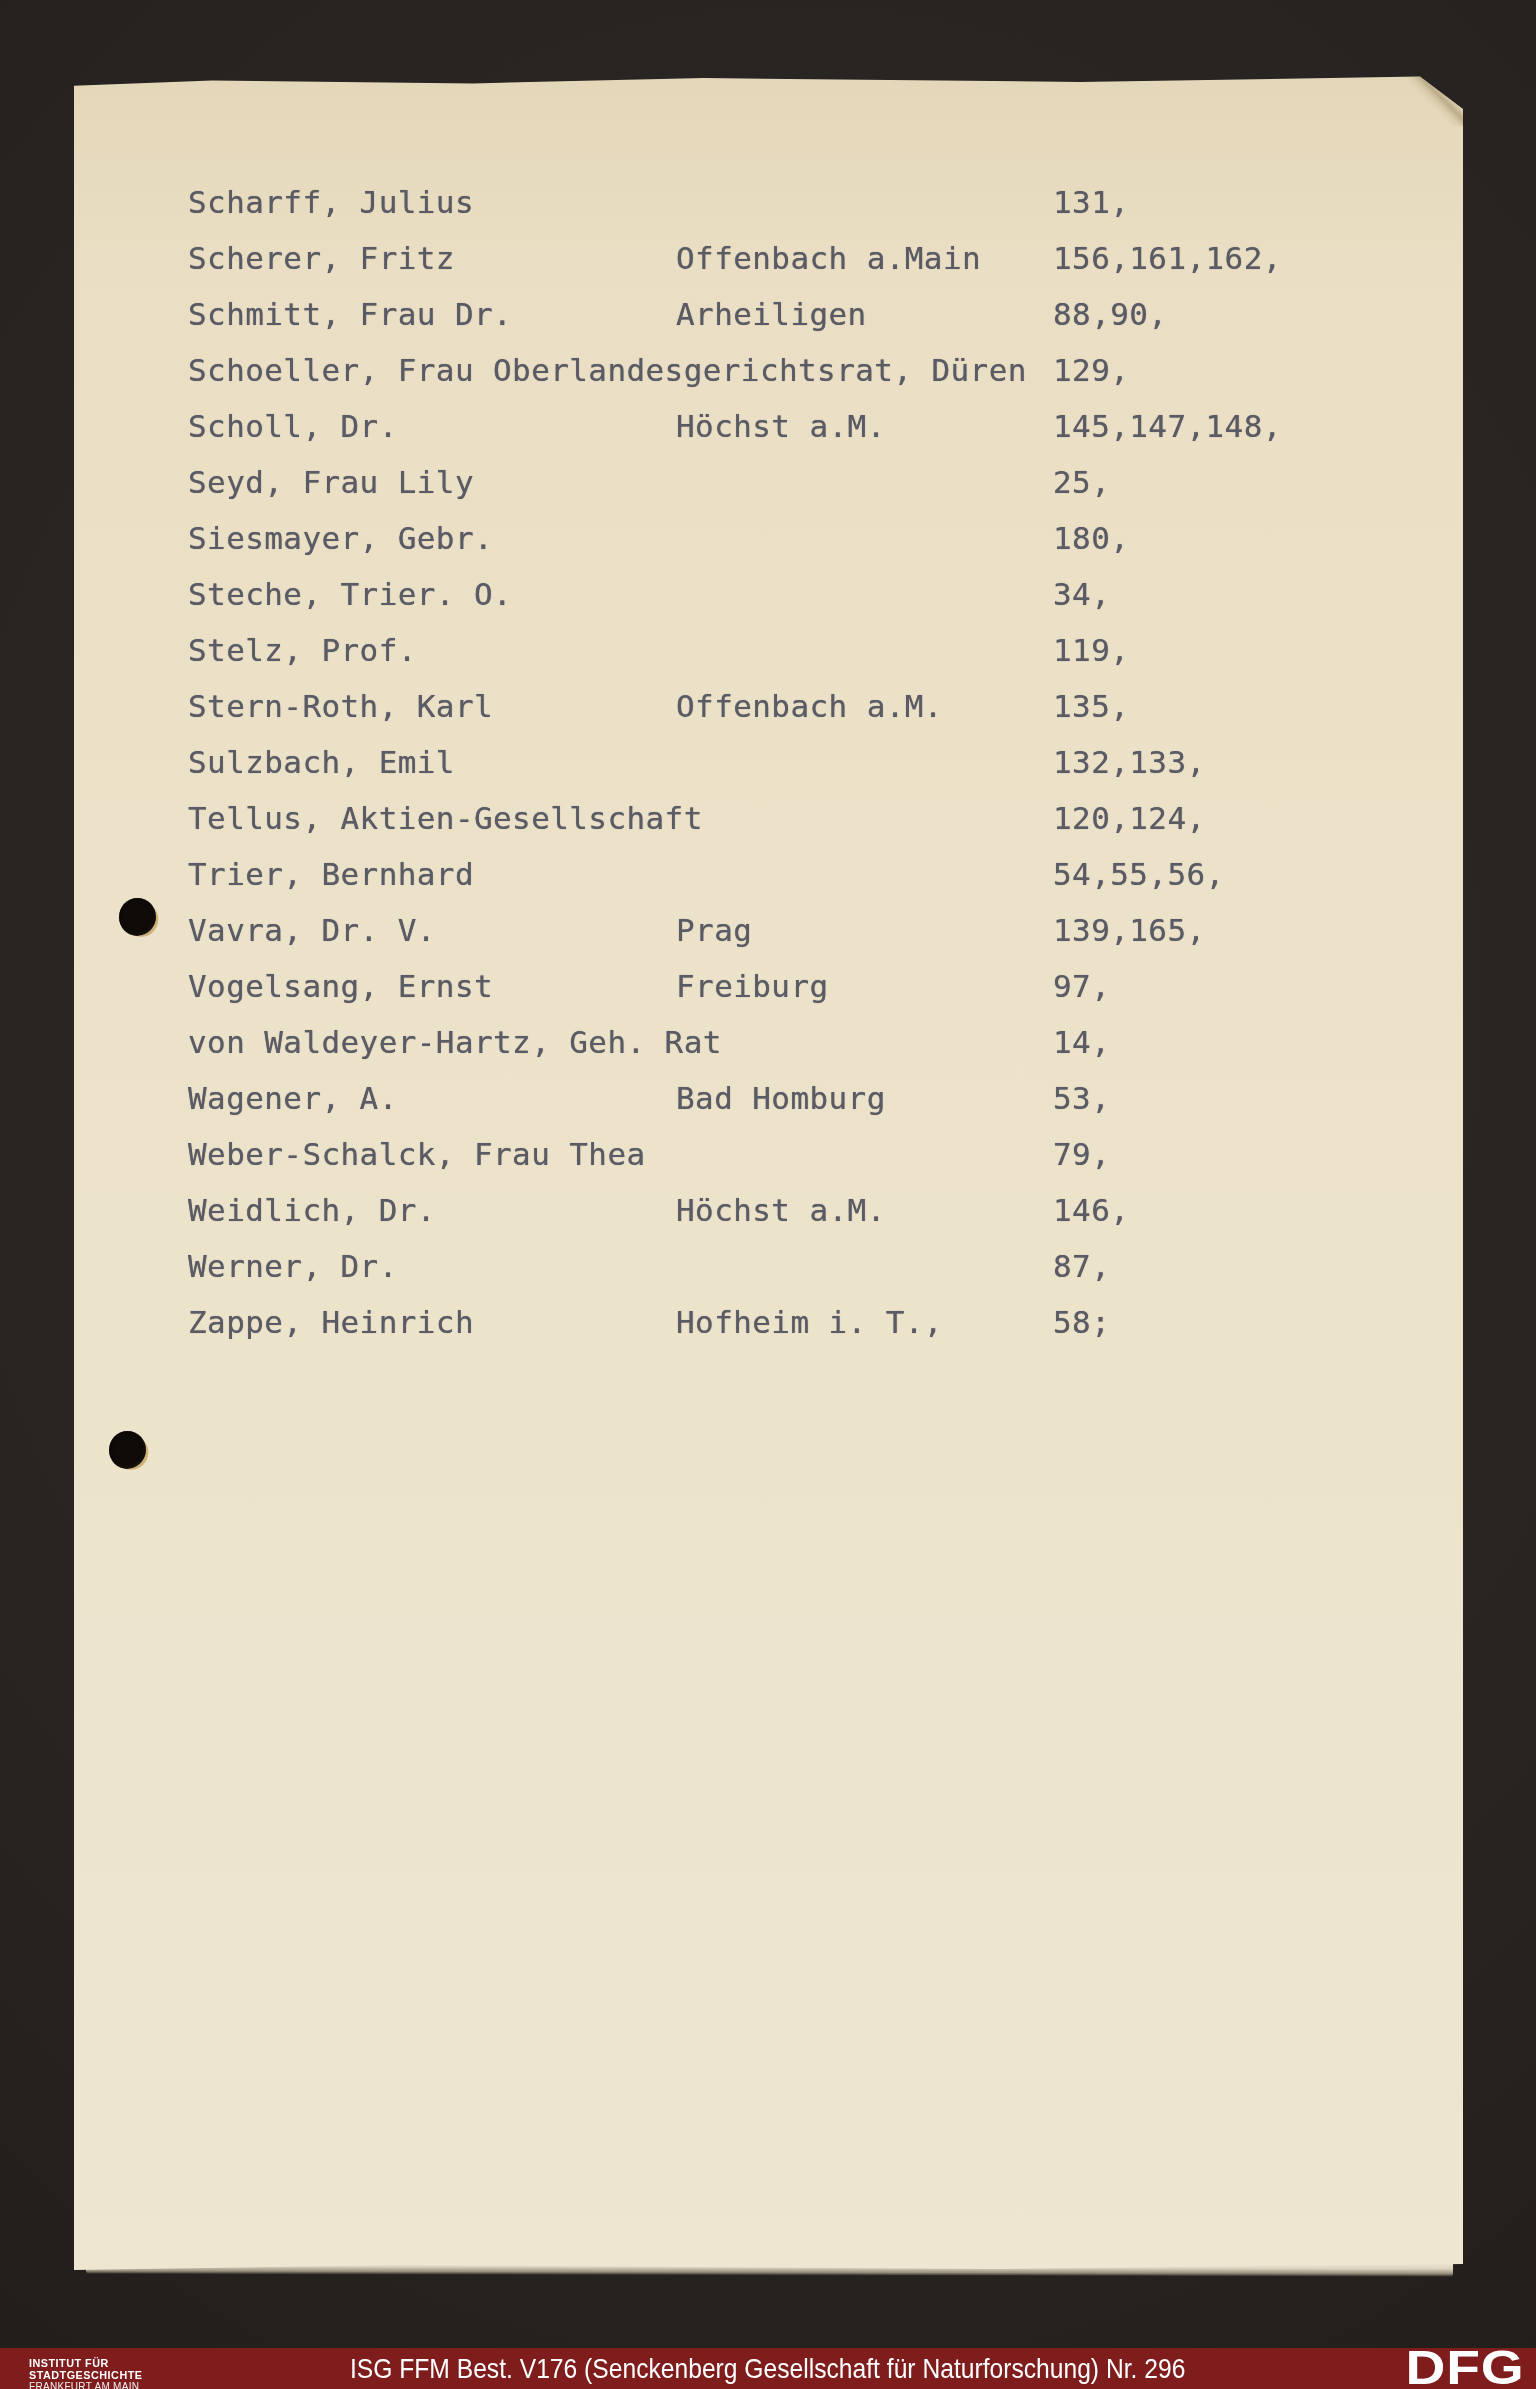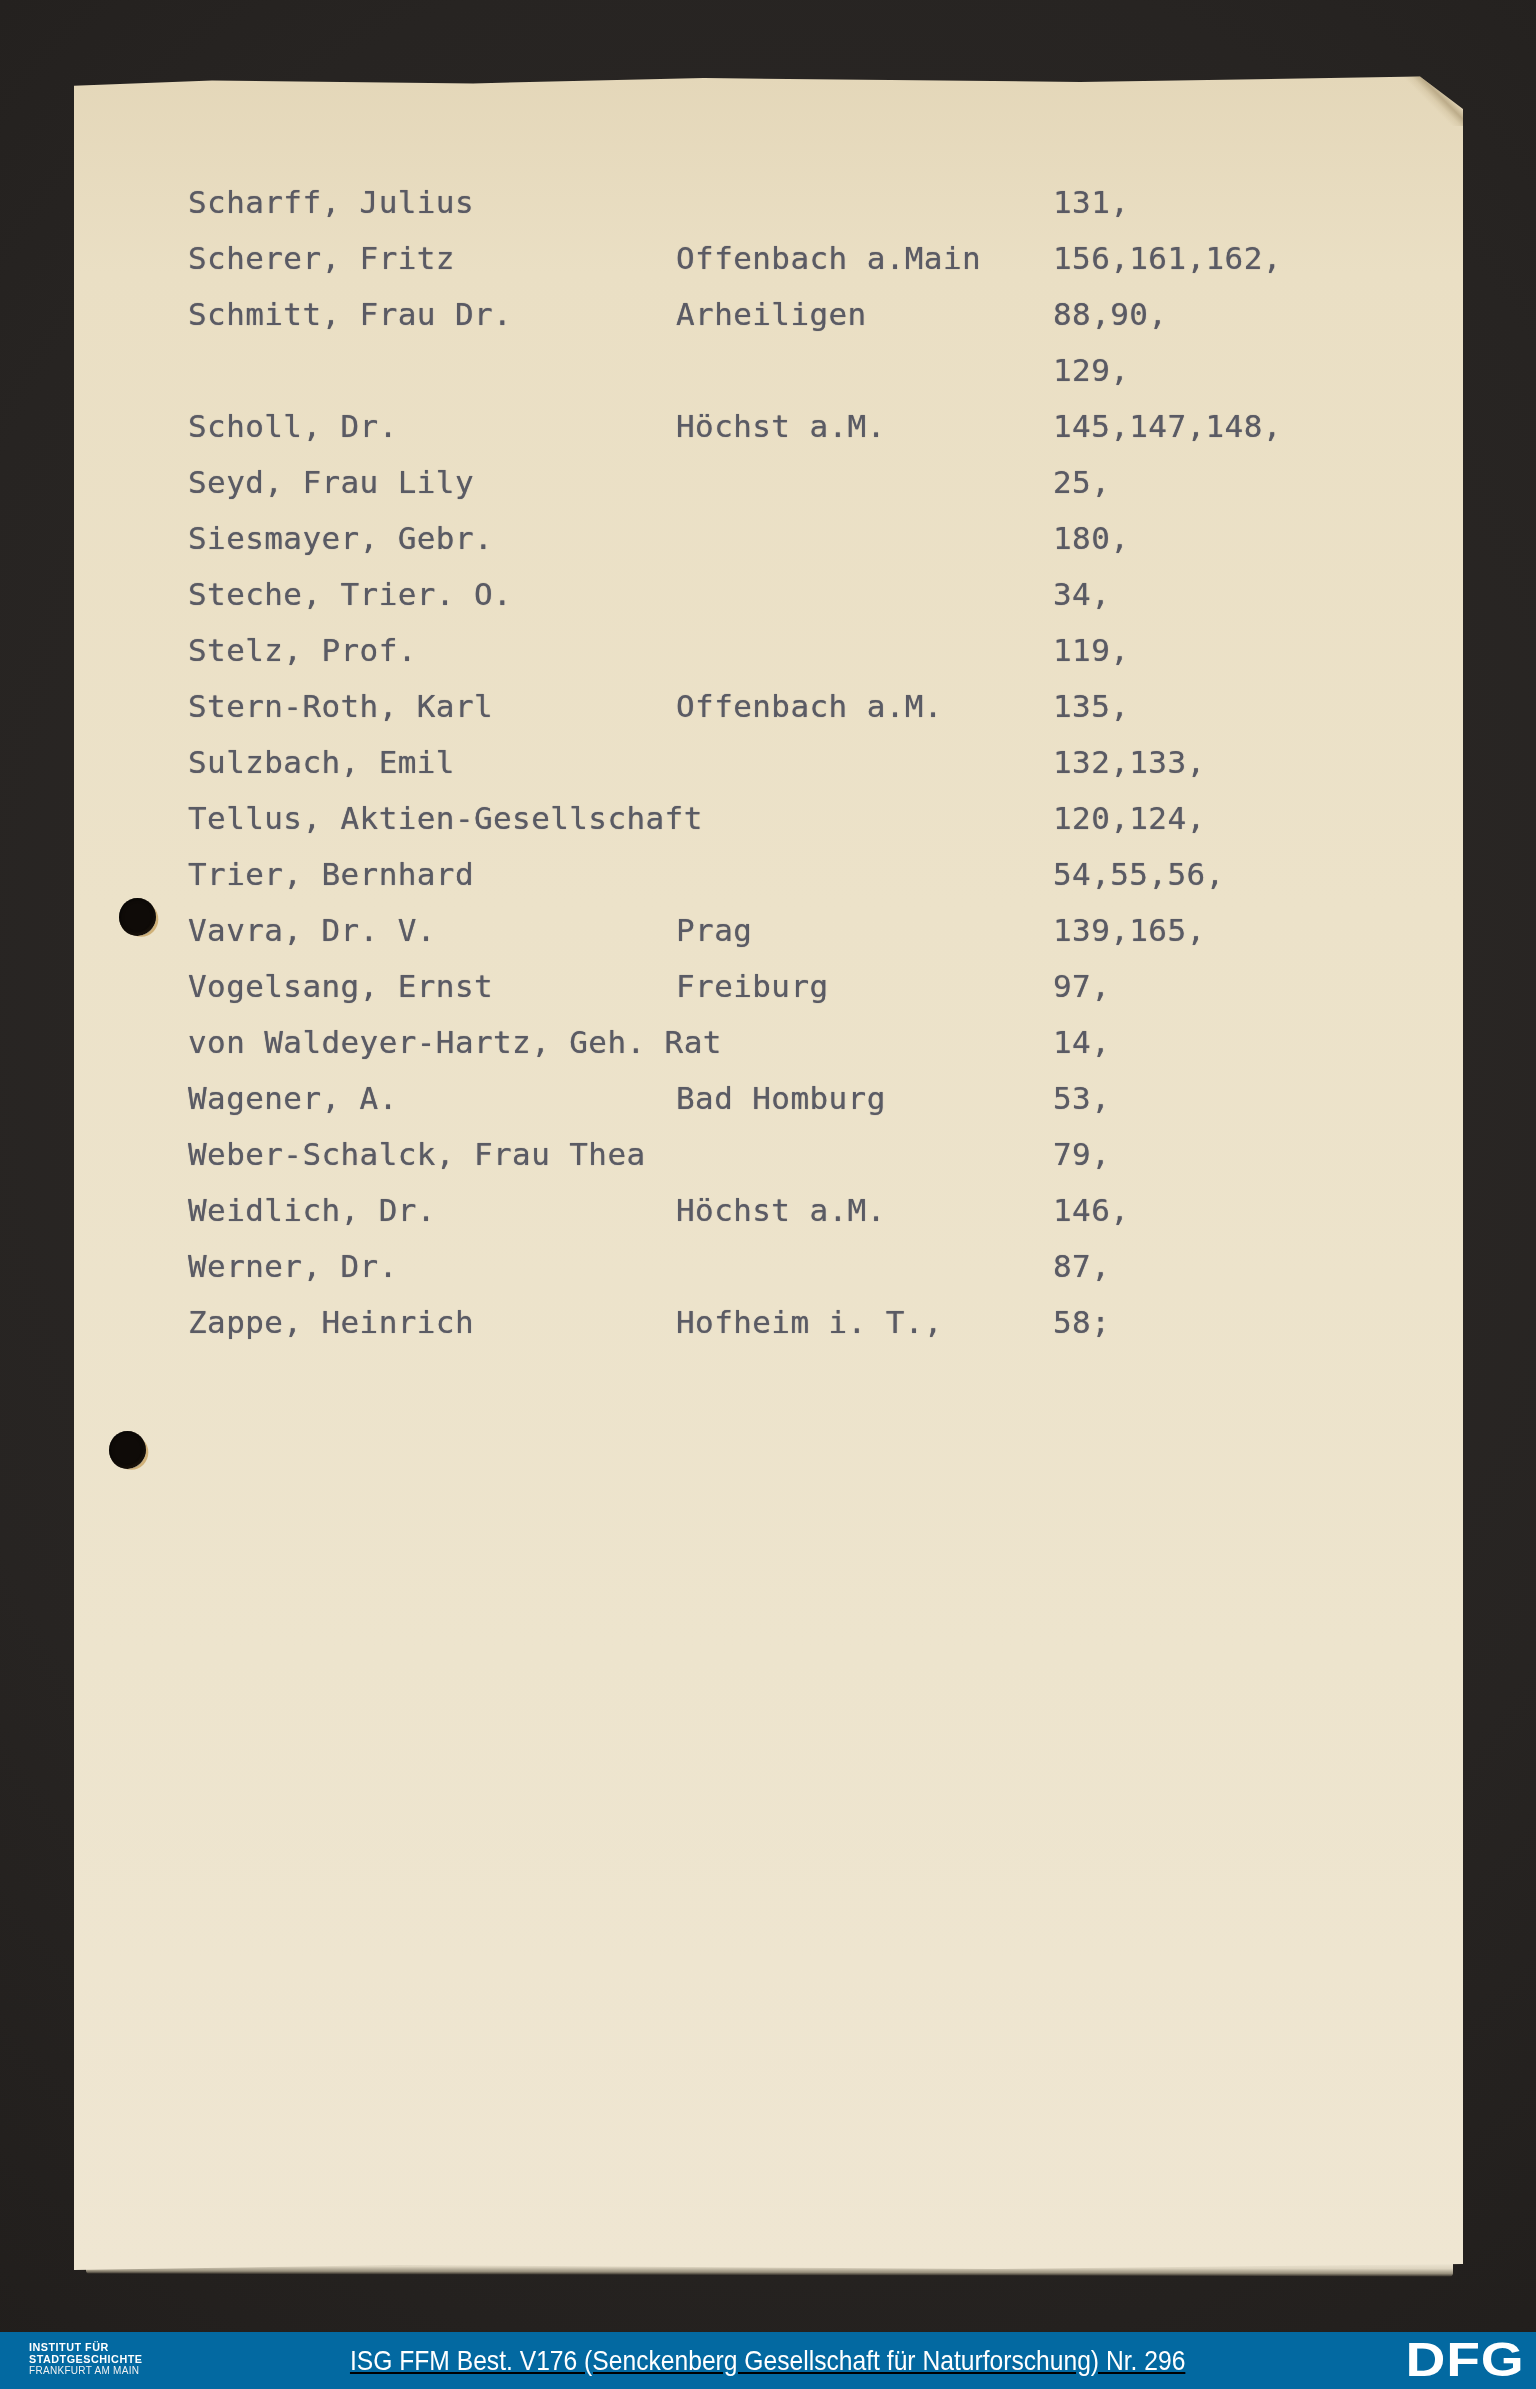--- a/index.html
+++ b/index.html
@@ -40,22 +40,22 @@
     font-family:"DejaVu Sans Mono","Liberation Mono",monospace;
     font-size:31px;letter-spacing:0.4px;color:#50515d;
     text-shadow:0 0 0.9px rgba(62,63,78,.7);
     opacity:.93;
   }
   .c-name{left:114px;}
   .c-place{left:602px;}
   .c-pages{left:979px;}
   
   .footer{
-    position:absolute;left:0;bottom:0;width:100%;height:57px;z-index:3;
-    background:#0369a1;display:flex;align-items:center;justify-content:center;text-decoration:underline;
+    position:absolute;left:0;bottom:0;width:100%;height:41px;z-index:3;
+    background:#7f1d1d;display:flex;align-items:center;justify-content:center;
   }
   .isg-logo{position:absolute;left:29px;top:10px;color:#ffffff;line-height:11.5px;}
   .isg-l1,.isg-l2{font-weight:bold;font-size:10.8px;letter-spacing:0.5px;}
   .isg-l3{font-size:10px;letter-spacing:0.3px;color:#f1f1f1;}
   .footer-ref{
     color:#ffffff;font-size:28px;white-space:nowrap;
     transform:scaleX(.88);transform-origin:center;
   }
   .dfg-logo{
     position:absolute;right:10.8px;top:50%;transform:translateY(-52%) scaleX(1.15);
@@ -82,20 +82,21 @@
         <span class="typed c-name">Scherer, Fritz</span>
         <span class="typed c-place">Offenbach a.Main</span>
         <span class="typed c-pages">156,161,162,</span>
       </div>
       <div class="row">
         <span class="typed c-name">Schmitt, Frau Dr.</span>
         <span class="typed c-place">Arheiligen</span>
         <span class="typed c-pages">88,90,</span>
       </div>
       <div class="row">
+        <span class="typed c-name">Schoeller, Frau Oberlandesgerichtsrat, Düren</span>
         <span class="typed c-place"></span>
         <span class="typed c-pages">129,</span>
       </div>
       <div class="row">
         <span class="typed c-name">Scholl, Dr.</span>
         <span class="typed c-place">Höchst a.M.</span>
         <span class="typed c-pages">145,147,148,</span>
       </div>
       <div class="row">
         <span class="typed c-name">Seyd, Frau Lily</span>

